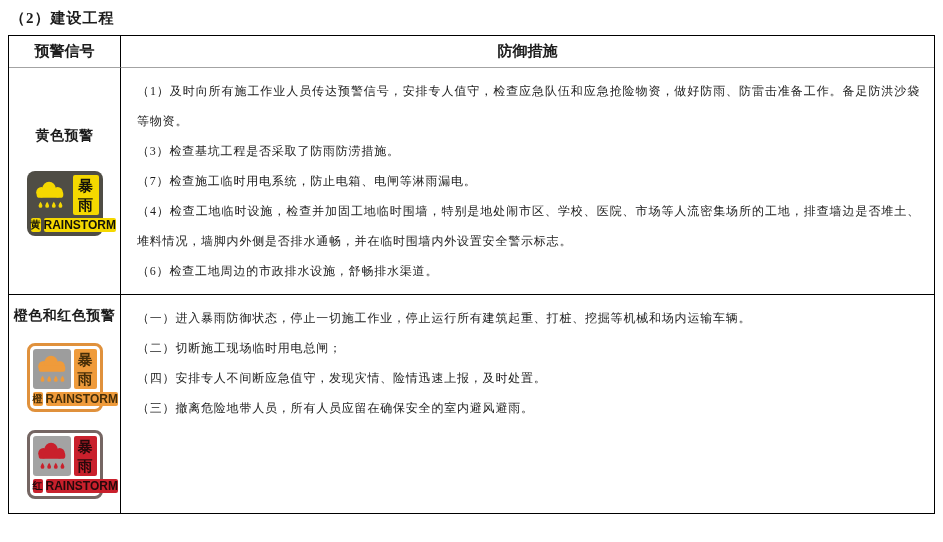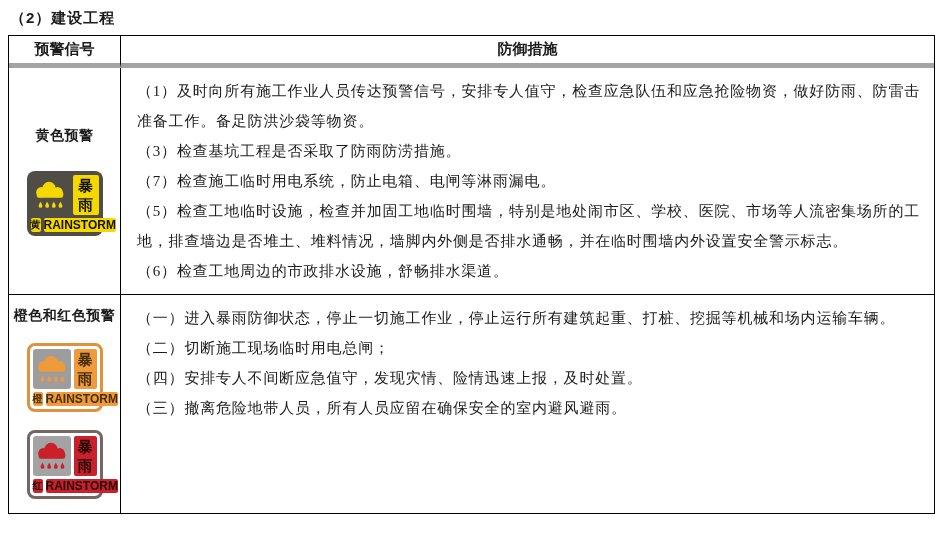--- a/index.html
+++ b/index.html
@@ -3,50 +3,50 @@
 <meta charset="utf-8">
 <style>
   * { box-sizing: border-box; }
   html,body { margin:0; padding:0; }
   body {
     width: 943px; height: 542px; background:#ffffff; overflow:hidden;
     font-family: "Liberation Serif", "DejaVu Serif", serif;
     color:#1c1c1c;
   }
   .title {
-    font-family: Liberation Sans, sans-serif;
+    font-family: Liberation Serif, serif;
     font-weight:bold; font-size:15px; padding:9px 12px 0 10px; letter-spacing:1px;
   }
   .table {
     margin:7px 8px 0 8px;
     border:1px solid #000;
     display:grid;
     grid-template-columns:112px 1fr;
     grid-template-rows:32px auto auto;
   }
   .th {
     font-family:"Liberation Sans","DejaVu Sans",sans-serif;
     font-weight:bold; font-size:15px;
     display:flex; align-items:center; justify-content:center;
-    border-bottom:5px solid #a3a3a3;
+    border-bottom:1px solid #a3a3a3;
   }
   .col-signal { border-right:1px solid #000; }
   .row1 { border-bottom:1px solid #000; }
   .signal-cell {
     display:flex; flex-direction:column; align-items:center;
   }
   .signal-cell.row1 { justify-content:center; gap:26px; padding:10px 4px; }
   .signal-cell.row2 { justify-content:flex-start; gap:18px; padding:12px 4px 14px 4px; min-height:208px; }
   .signal-label {
     font-family:"Liberation Sans","DejaVu Sans",sans-serif;
     font-weight:bold; font-size:14px; letter-spacing:0.5px; text-align:center;
   }
   .measures-cell { padding:8px 14px 8px 16px; }
   .measures-cell p {
-    margin:0; font-size:15px; line-height:30px; letter-spacing:0.8px;
+    margin:0; font-size:12px; line-height:30px; letter-spacing:0.8px;
     text-align:justify;
   }
 
   
   .warn-icon {
     width:76px; border-radius:8px; padding:4px;
     display:flex; flex-direction:column; gap:3px;
     font-family:"Liberation Sans","DejaVu Sans",sans-serif;
   }
   .wi-top { display:flex; gap:3px; height:40px; }
@@ -113,21 +113,21 @@
         <div class="wi-bottom">
           <span class="wi-level">黄</span>
           <span class="wi-en">RAINSTORM</span>
         </div>
       </div>
     </div>
     <div class="measures-cell row1">
       <p>（1）及时向所有施工作业人员传达预警信号，安排专人值守，检查应急队伍和应急抢险物资，做好防雨、防雷击准备工作。备足防洪沙袋等物资。</p>
       <p>（3）检查基坑工程是否采取了防雨防涝措施。</p>
       <p>（7）检查施工临时用电系统，防止电箱、电闸等淋雨漏电。</p>
-      <p>（5）检查工地临时设施，检查并加固工地临时围墙，特别是地处闹市区、学校、医院、市场等人流密集场所的工地，排查墙边是否堆土、堆料情况，墙脚内外侧是否排水通畅，并在临时围墙内外设置安全警示标志。</p>
+      <p>（4）检查工地临时设施，检查并加固工地临时围墙，特别是地处闹市区、学校、医院、市场等人流密集场所的工地，排查墙边是否堆土、堆料情况，墙脚内外侧是否排水通畅，并在临时围墙内外设置安全警示标志。</p>
       <p>（6）检查工地周边的市政排水设施，舒畅排水渠道。</p>
     </div>
 
     <div class="signal-cell col-signal row2">
       <div class="signal-label">橙色和红色预警</div>
       <div class="warn-icon icon-orange">
         <div class="wi-top">
           <span class="wi-cloud">
             <svg viewBox="0 0 40 34" fill="currentColor" aria-hidden="true">
               <circle cx="11" cy="14" r="5.5"></circle>

